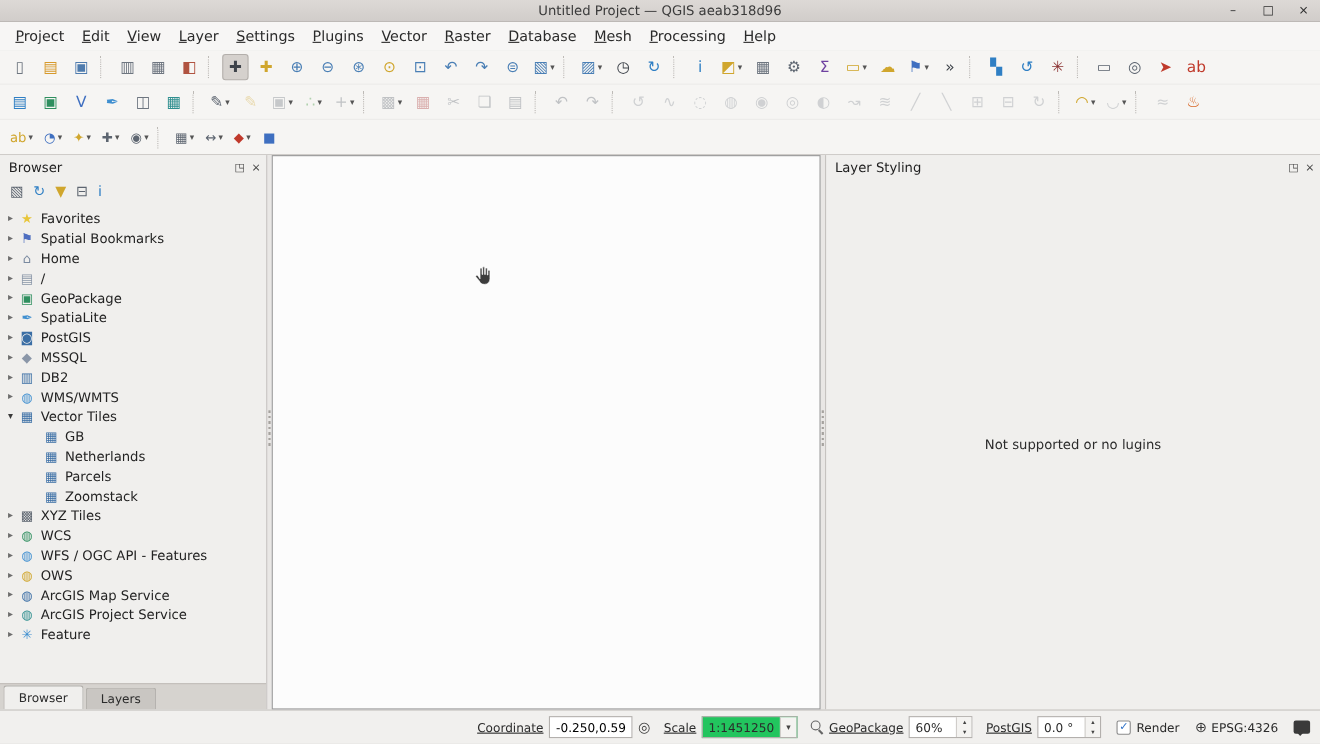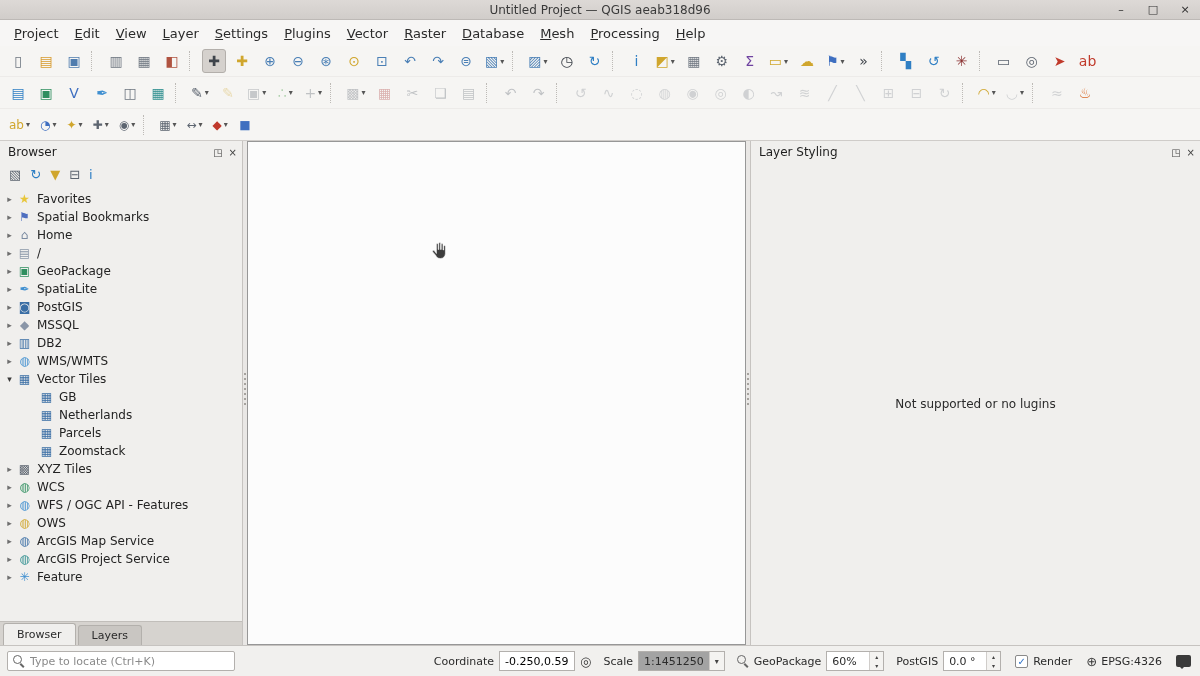--- a/index.html
+++ b/index.html
@@ -66,24 +66,24 @@
   .statusbar { height:31px; flex:0 0 auto; background:#f1f0ee; border-top:1px solid #c6c3c0;
                display:flex; align-items:center; padding:0 7px; gap:5px; font-size:11px; }
   .sb-spacer { flex:1; }
   .locate { display:flex; align-items:center; background:#fff; border:1px solid #b3b0ad; border-radius:2px;
             height:20px; width:228px; padding:0 5px; gap:5px; flex:0 0 auto; }
   .locate input { border:none; outline:none; flex:1; font-size:11px; font-family:inherit; background:transparent; color:#333; min-width:0; }
   .locate input::placeholder { color:#8a8a8a; }
   .mag { width:12px; height:12px; position:relative; display:inline-block; flex:0 0 auto; }
   .mag::before { content:''; position:absolute; left:0; top:0; width:7px; height:7px; border:1.5px solid #666; border-radius:50%; }
   .mag::after  { content:''; position:absolute; left:8px; top:8px; width:5px; height:1.5px; background:#666; transform:rotate(45deg); transform-origin:0 0; }
-  .sb-label { margin-left:7px; white-space:nowrap; }
+  .sb-label { margin-left:7px; white-space:nowrap;text-decoration:underline; }
   .sb-input { background:#fff; border:1px solid #b3b0ad; height:20px; padding:0 5px; font-size:11px; font-family:inherit; width:76px; }
   .sb-iconbtn { font-size:13px; color:#3a3a3a; }
-  .combo { display:inline-flex; align-items:center; background:#a3a3a3; border:1px solid #b3b0ad; height:20px; }
+  .combo { display:inline-flex; align-items:center; background:#22c55e; border:1px solid #b3b0ad; height:20px; }
   .combo .val { padding:0 5px; min-width:64px; }
   .combo .caret { width:15px; height:100%; display:flex; align-items:center; justify-content:center;
                   border-left:1px solid #d0cdca; font-size:8px; color:#444; background:#f4f3f1; }
   .spin { display:inline-flex; height:20px; border:1px solid #b3b0ad; background:#fff; }
   .spin .val { padding:0 5px; display:flex; align-items:center; min-width:42px; }
   .spin .arrows { display:flex; flex-direction:column; width:14px; border-left:1px solid #d0cdca; background:#f4f3f1; }
   .spin .arrows span { flex:1; display:flex; align-items:center; justify-content:center; font-size:6px; color:#444; }
   .cb { width:13px; height:13px; border:1px solid #8a8a8a; background:#fff; border-radius:2px;
         display:inline-flex; align-items:center; justify-content:center; font-size:10px; color:#2d71c8; margin-left:9px; }
   .crs { display:inline-flex; align-items:center; gap:4px; margin-left:9px; white-space:nowrap; }
@@ -563,24 +563,20 @@
         </span>
       </div>
       <div class="styling-body">
         <span>Not supported or no lugins</span>
       </div>
     </div>
 
   </div>
 
   <div class="statusbar">
-    <div class="locate">
-      <span class="mag"></span>
-      <input placeholder="Type to locate (Ctrl+K)" style="">
-    </div>
     <span class="sb-spacer"></span>
 
     <span class="sb-label">Coordinate</span>
     <input class="sb-input" value="-0.250,0.590" style="">
     <span class="sb-iconbtn">◎</span>
 
     <span class="sb-label">Scale</span>
     <span class="combo">
       <span class="val">1:1451250</span>
       <span class="caret">▾</span>

